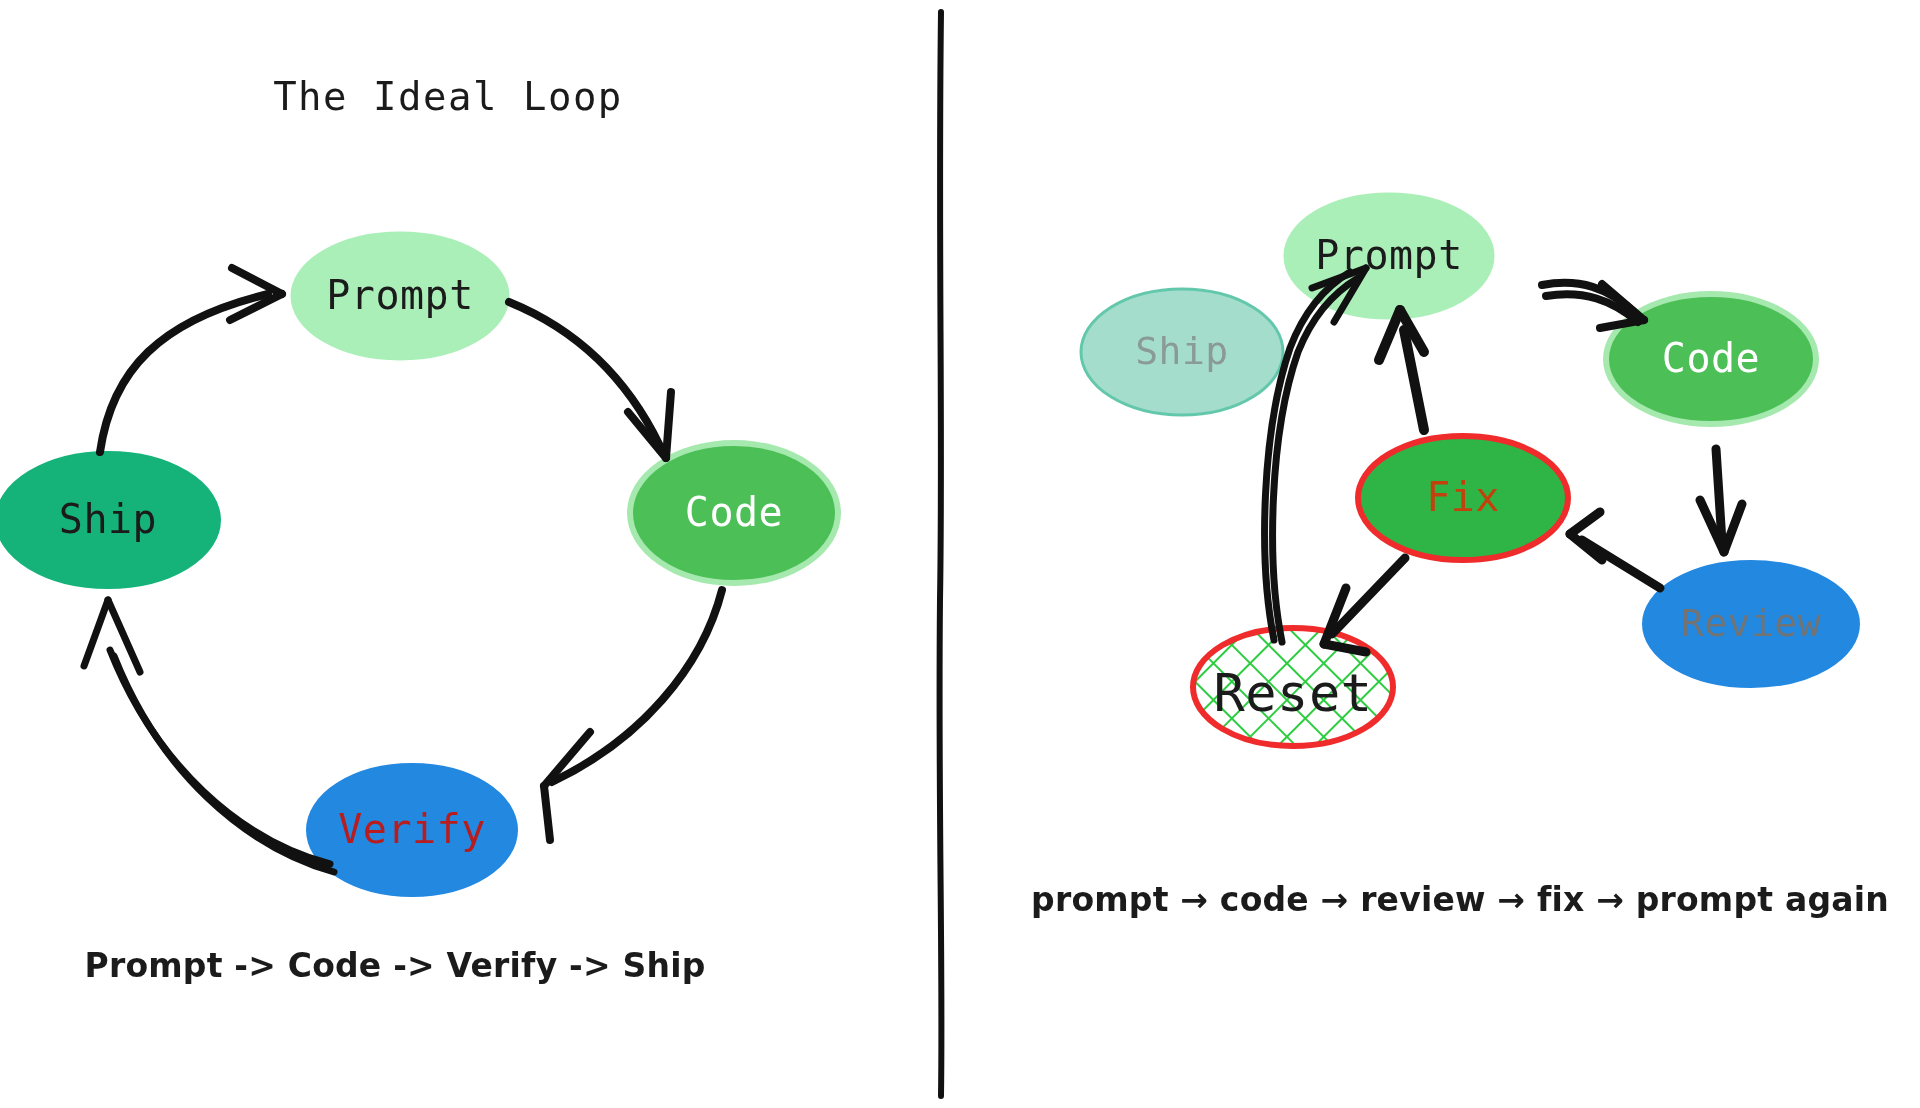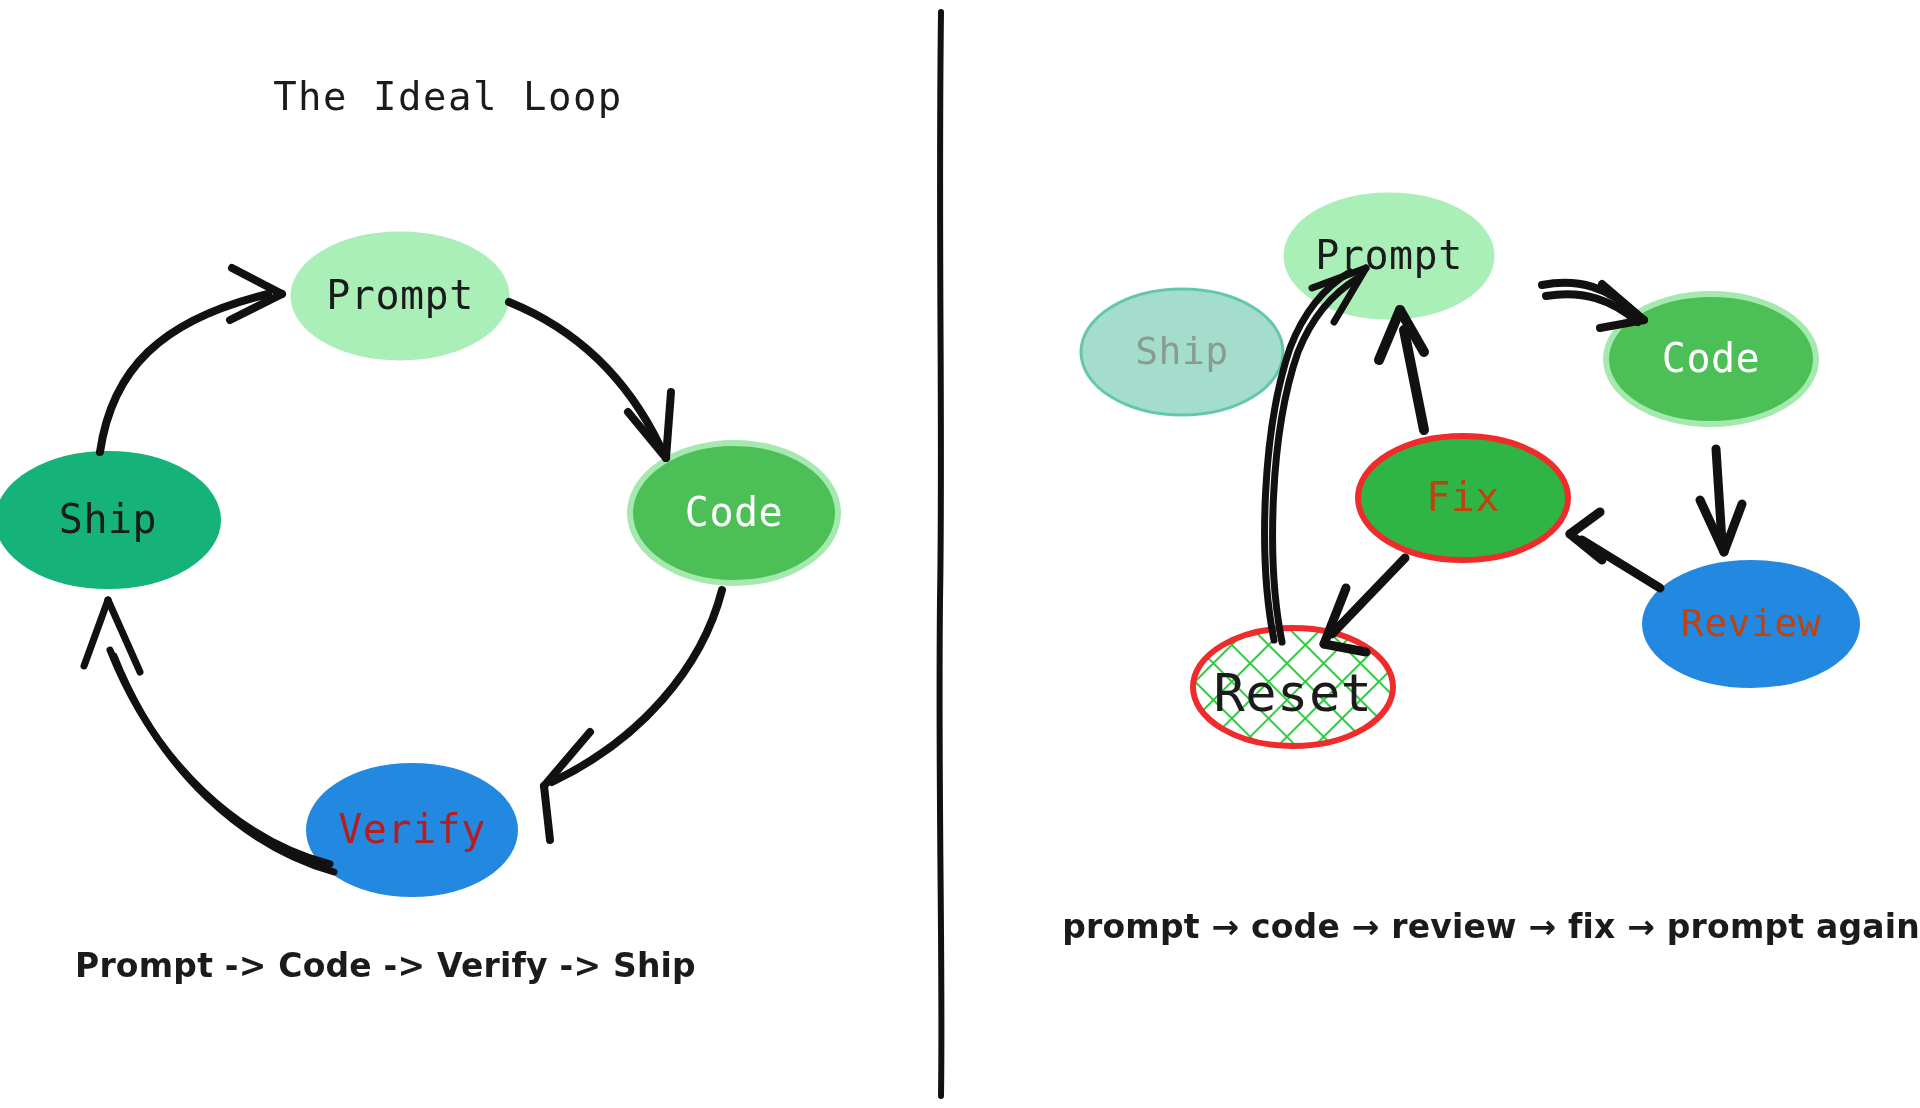--- a/index.html
+++ b/index.html
@@ -61,28 +61,28 @@
     font-family: "DejaVu Sans", "Liberation Sans", sans-serif;
     color: #1b1b1b;
     font-size: 33px;
     font-weight: 600;
     letter-spacing: 0.2px;
   }
   #caption-ideal {
     left: 75px;
     top: 946px;
     width: 640px;
-    text-align: left;
+    text-align: center;
   }
   #caption-reality {
     left: 1000px;
-    top: 905px;
+    top: 878px;
     width: 920px;
     line-height: 1.35;
-    text-align: right;
+    text-align: center;
   }
   .caption-line { display: block; }
 </style>
 </head>
 <body>
 
 <div id="canvas">
 
   <svg class="svg-layer" viewBox="0 0 1920 1108">
     <defs>
@@ -184,21 +184,21 @@
   <div class="panel-title" id="title-ideal">The Ideal Loop</div>
 
   <div class="node-label" style="left:300px; top:272px; width:200px; font-size:40px; color:#1b1b1b;">Prompt</div>
   <div class="node-label" style="left:634px; top:489px; width:200px; font-size:40px; color:#ffffff;">Code</div>
   <div class="node-label" style="left:312px; top:806px; width:200px; font-size:40px; color:#b91c1c;">Verify</div>
   <div class="node-label" style="left:8px; top:496px; width:200px; font-size:40px; color:#1b1b1b;">Ship</div>
 
   <div class="node-label" style="left:1082px; top:329px; width:200px; font-size:38px; color:#8a9a95;">Ship</div>
   <div class="node-label" style="left:1289px; top:232px; width:200px; font-size:40px; color:#1b1b1b;">Prompt</div>
   <div class="node-label" style="left:1611px; top:335px; width:200px; font-size:40px; color:#ffffff;">Code</div>
-  <div class="node-label" style="left:1651px; top:601px; width:200px; font-size:38px; color:#c2410c;">Review</div>
+  <div class="node-label" style="left:1651px; top:601px; width:200px; font-size:38px; color:#737373;">Review</div>
   <div class="node-label" style="left:1363px; top:474px; width:200px; font-size:40px; color:#c2410c;">Fix</div>
   <div class="node-label" style="left:1193px; top:663px; width:200px; font-size:52px; color:#1b1b1b;">Reset</div>
 
   <div class="caption" id="caption-ideal">Prompt -&gt; Code -&gt; Verify -&gt; Ship</div>
 
   <div class="caption" id="caption-reality">
     <span class="caption-line">prompt → code → review → fix → prompt again</span>
   </div>
 
 </div>

